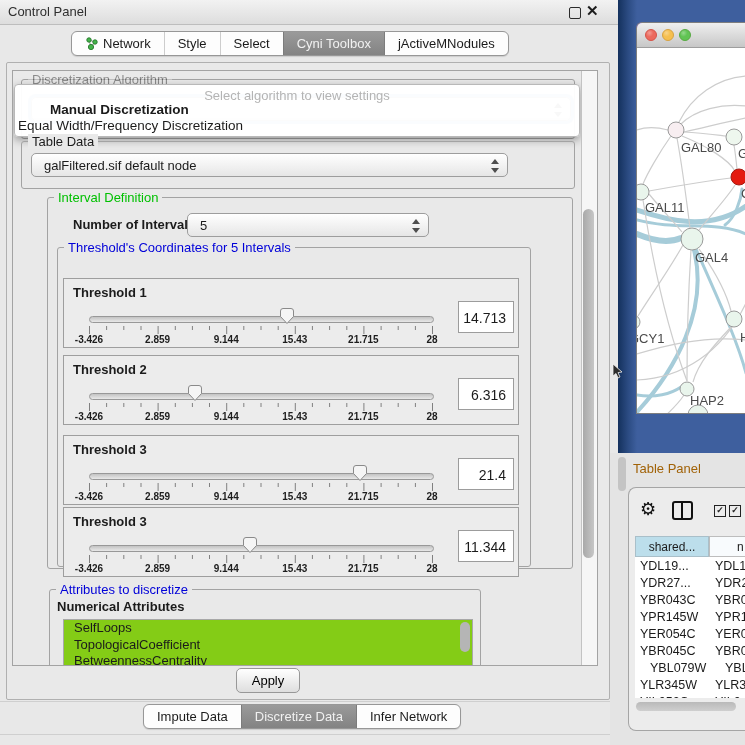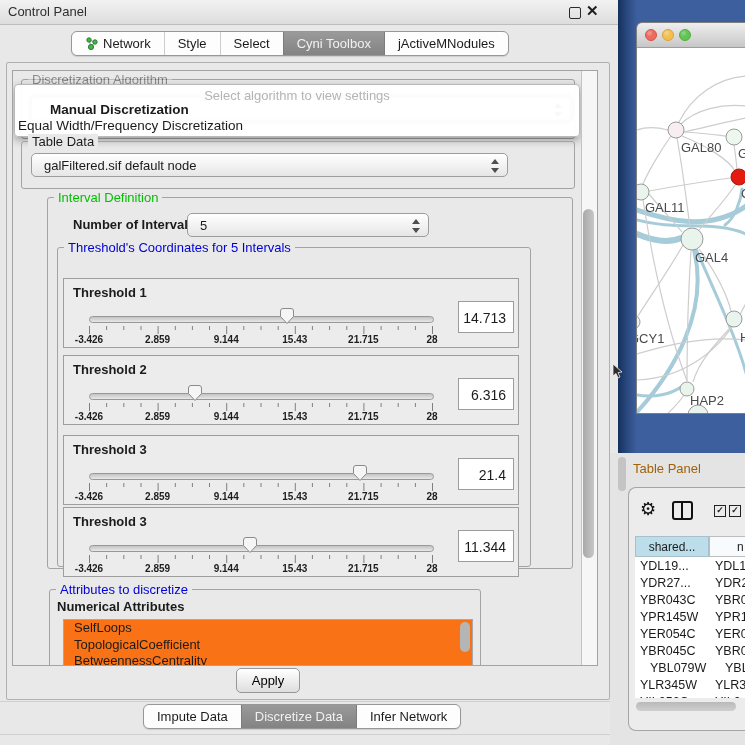--- a/index.html
+++ b/index.html
@@ -46,21 +46,21 @@
   .thr-box{position:absolute;left:0;width:456px;height:70px;border:1px solid #9e9e9e;background:#ececec;box-sizing:border-box;}
   .thr-label{position:absolute;left:9px;top:6px;font-size:13px;font-weight:bold;}
   .sl-track{position:absolute;left:25px;top:37px;width:343px;height:5px;border:1px solid #989898;border-radius:4px;
     background:linear-gradient(#c3c3c3,#e8e8e8);}
   .sl-thumb{position:absolute;top:28px;}
   .ticksvg{position:absolute;left:25px;top:47px;}
   .ticklab{position:absolute;top:55px;transform:translateX(-50%);font-size:10px;font-weight:bold;color:#1d1d1d;white-space:nowrap;}
   .valbox{position:absolute;left:394px;top:22px;width:56px;height:32px;background:#ffffff;border:1px solid #9c9c9c;
     font-size:14px;line-height:32px;text-align:right;padding-right:7px;box-sizing:border-box;}
   
-  .attrlist{position:absolute;background:#f97316;border:1px solid #a8a8a8;overflow:hidden;}
+  .attrlist{position:absolute;background:#84cc16;border:1px solid #a8a8a8;overflow:hidden;}
   .attrlist .li{font-size:13px;line-height:16.5px;padding-left:10px;white-space:nowrap;}
   .attrlist .lsb{position:absolute;right:2px;top:2px;width:10px;height:30px;border-radius:5px;background:#b5b5b5;}
   
   .pushbtn{position:absolute;background:linear-gradient(#ffffff,#dedede);border:1px solid #989898;border-radius:5px;
     font-size:13px;text-align:center;cursor:default;}
   
   .desktop{left:618px;top:0;width:127px;height:455px;
     background:linear-gradient(90deg,#14315d 0px,#2b4b82 10px,#3e5f9e 19px,#3e5f9e 100%);}
   .netwin{left:636px;top:22px;width:109px;height:390px;border:1px solid #7e7e7e;border-right:none;
     border-radius:6px 0 0 0;overflow:hidden;background:#6d28d9;}

